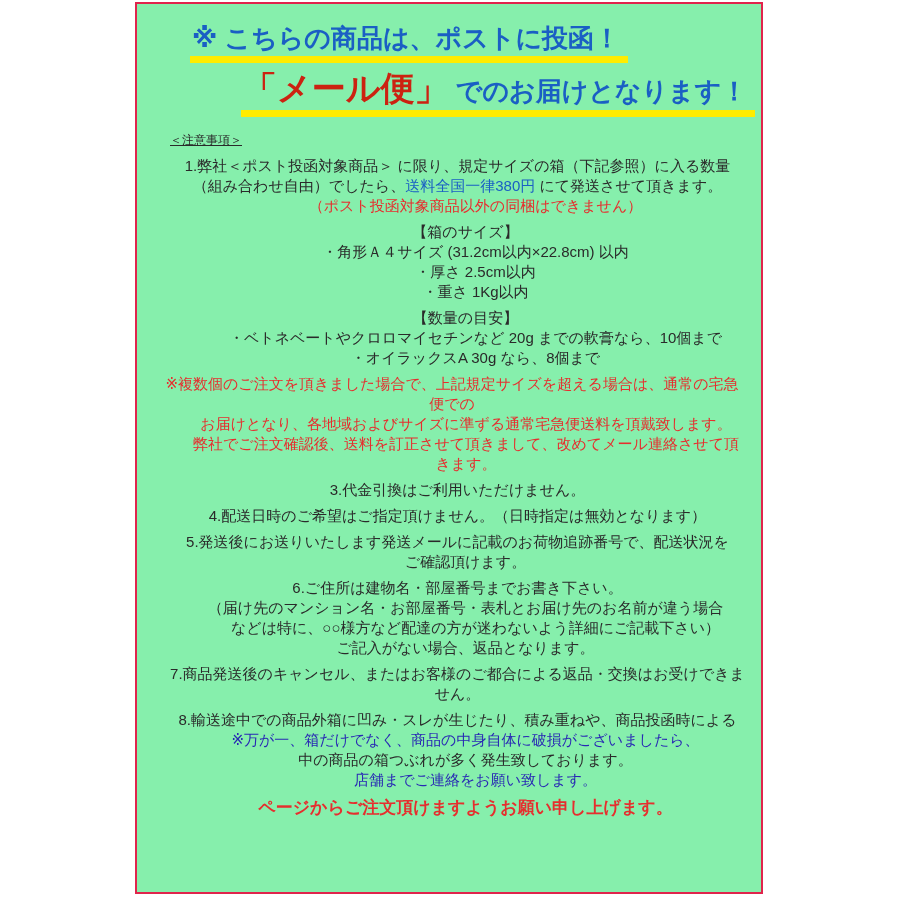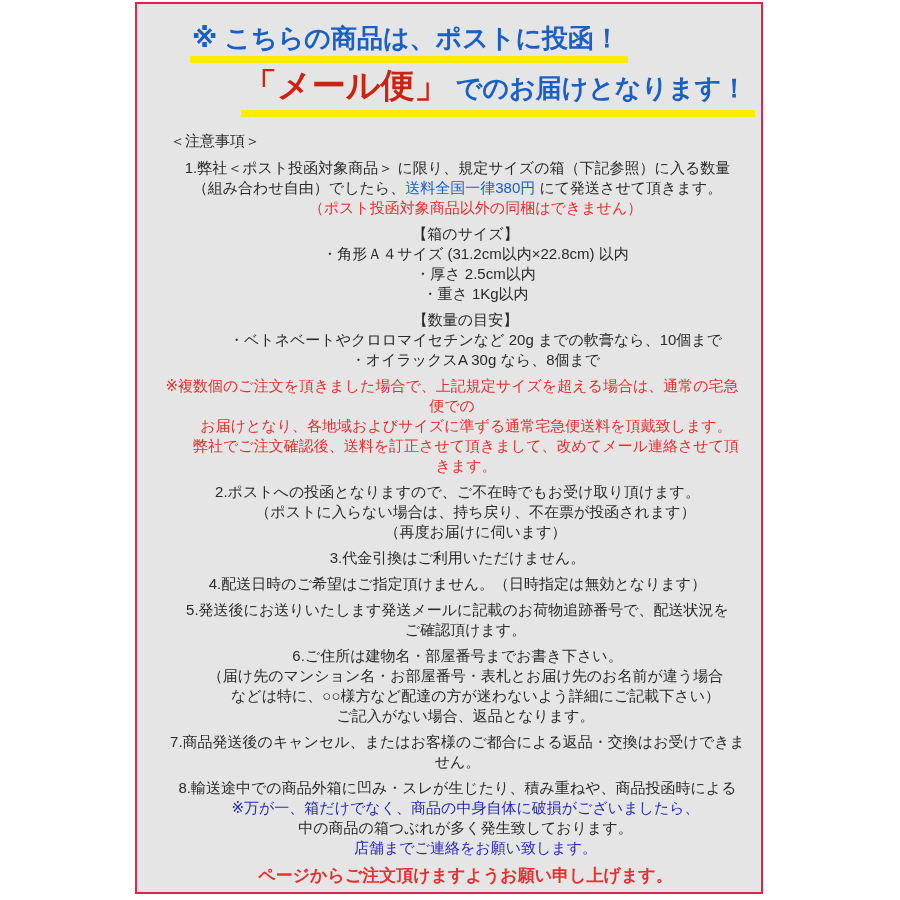--- a/index.html
+++ b/index.html
@@ -16,21 +16,21 @@
     overflow: hidden;
   }
   .box {
     position: absolute;
     left: 135px;
     top: 2px;
     width: 628px;
     height: 892px;
     box-sizing: border-box;
     border: 2px solid var(--border);
-    background: #e5e5e5;
+    background: #86efac;
   }
   .header {
     padding-top: 20px;
   }
   .h-line {
     font-weight: bold;
     font-size: 26px;
     line-height: 1.1;
     white-space: nowrap;
   }
@@ -39,25 +39,26 @@
   .h-underline {
     display: inline-block;
     border-bottom: 7px solid var(--yellow);
     padding: 0 8px 3px 2px;
   }
   .seg { white-space: pre-wrap; }
   .c-blue { color: var(--blue); }
   .c-red { color: var(--red); }
   .c-navy { color: var(--navy); }
   .c-mailred { color: var(--mailred); }
-  .big { font-size: 34px; font-family: Liberation Mono, monospace; }
+  .big { font-size: 34px; }
   .title {
     margin: 15px 0 7px 33px;
-    font-size: 15px;
+    font-size: 12px;
     color: var(--ink);
+    text-decoration: underline;
   }
   .body {
     padding: 0 16px 0 33px;
     color: var(--ink);
   }
   .para { margin: 0 0 6px 0; text-align: center; }
   .line {
     font-size: 15px;
     line-height: 20px;
     white-space: nowrap;
@@ -103,25 +104,20 @@
           <div class="line ind1"><span class="seg">【数量の目安】</span></div>
           <div class="line ind2"><span class="seg">・ベトネベートやクロロマイセチンなど 20g までの軟膏なら、10個まで</span></div>
           <div class="line ind2"><span class="seg">・オイラックスA 30g なら、8個まで</span></div>
         </div>
         <div class="para outdent">
           <div class="line ind0"><span class="seg c-red">※複数個のご注文を頂きました場合で、上記規定サイズを超える場合は、通常の宅急便での</span></div>
           <div class="line ind1"><span class="seg c-red">お届けとなり、各地域およびサイズに準ずる通常宅急便送料を頂戴致します。</span></div>
           <div class="line ind1"><span class="seg c-red">弊社でご注文確認後、送料を訂正させて頂きまして、改めてメール連絡させて頂きます。</span></div>
         </div>
         <div class="para">
-          <div class="line ind0"><span class="seg">2.ポストへの投函となりますので、ご不在時でもお受け取り頂けます。</span></div>
-          <div class="line ind2"><span class="seg">（ポストに入らない場合は、持ち戻り、不在票が投函されます）</span></div>
-          <div class="line ind2"><span class="seg">（再度お届けに伺います）</span></div>
-        </div>
-        <div class="para">
           <div class="line ind0"><span class="seg">3.代金引換はご利用いただけません。</span></div>
         </div>
         <div class="para">
           <div class="line ind0"><span class="seg">4.配送日時のご希望はご指定頂けません。（日時指定は無効となります）</span></div>
         </div>
         <div class="para">
           <div class="line ind0"><span class="seg">5.発送後にお送りいたします発送メールに記載のお荷物追跡番号で、配送状況を</span></div>
           <div class="line ind1"><span class="seg">ご確認頂けます。</span></div>
         </div>
         <div class="para">

